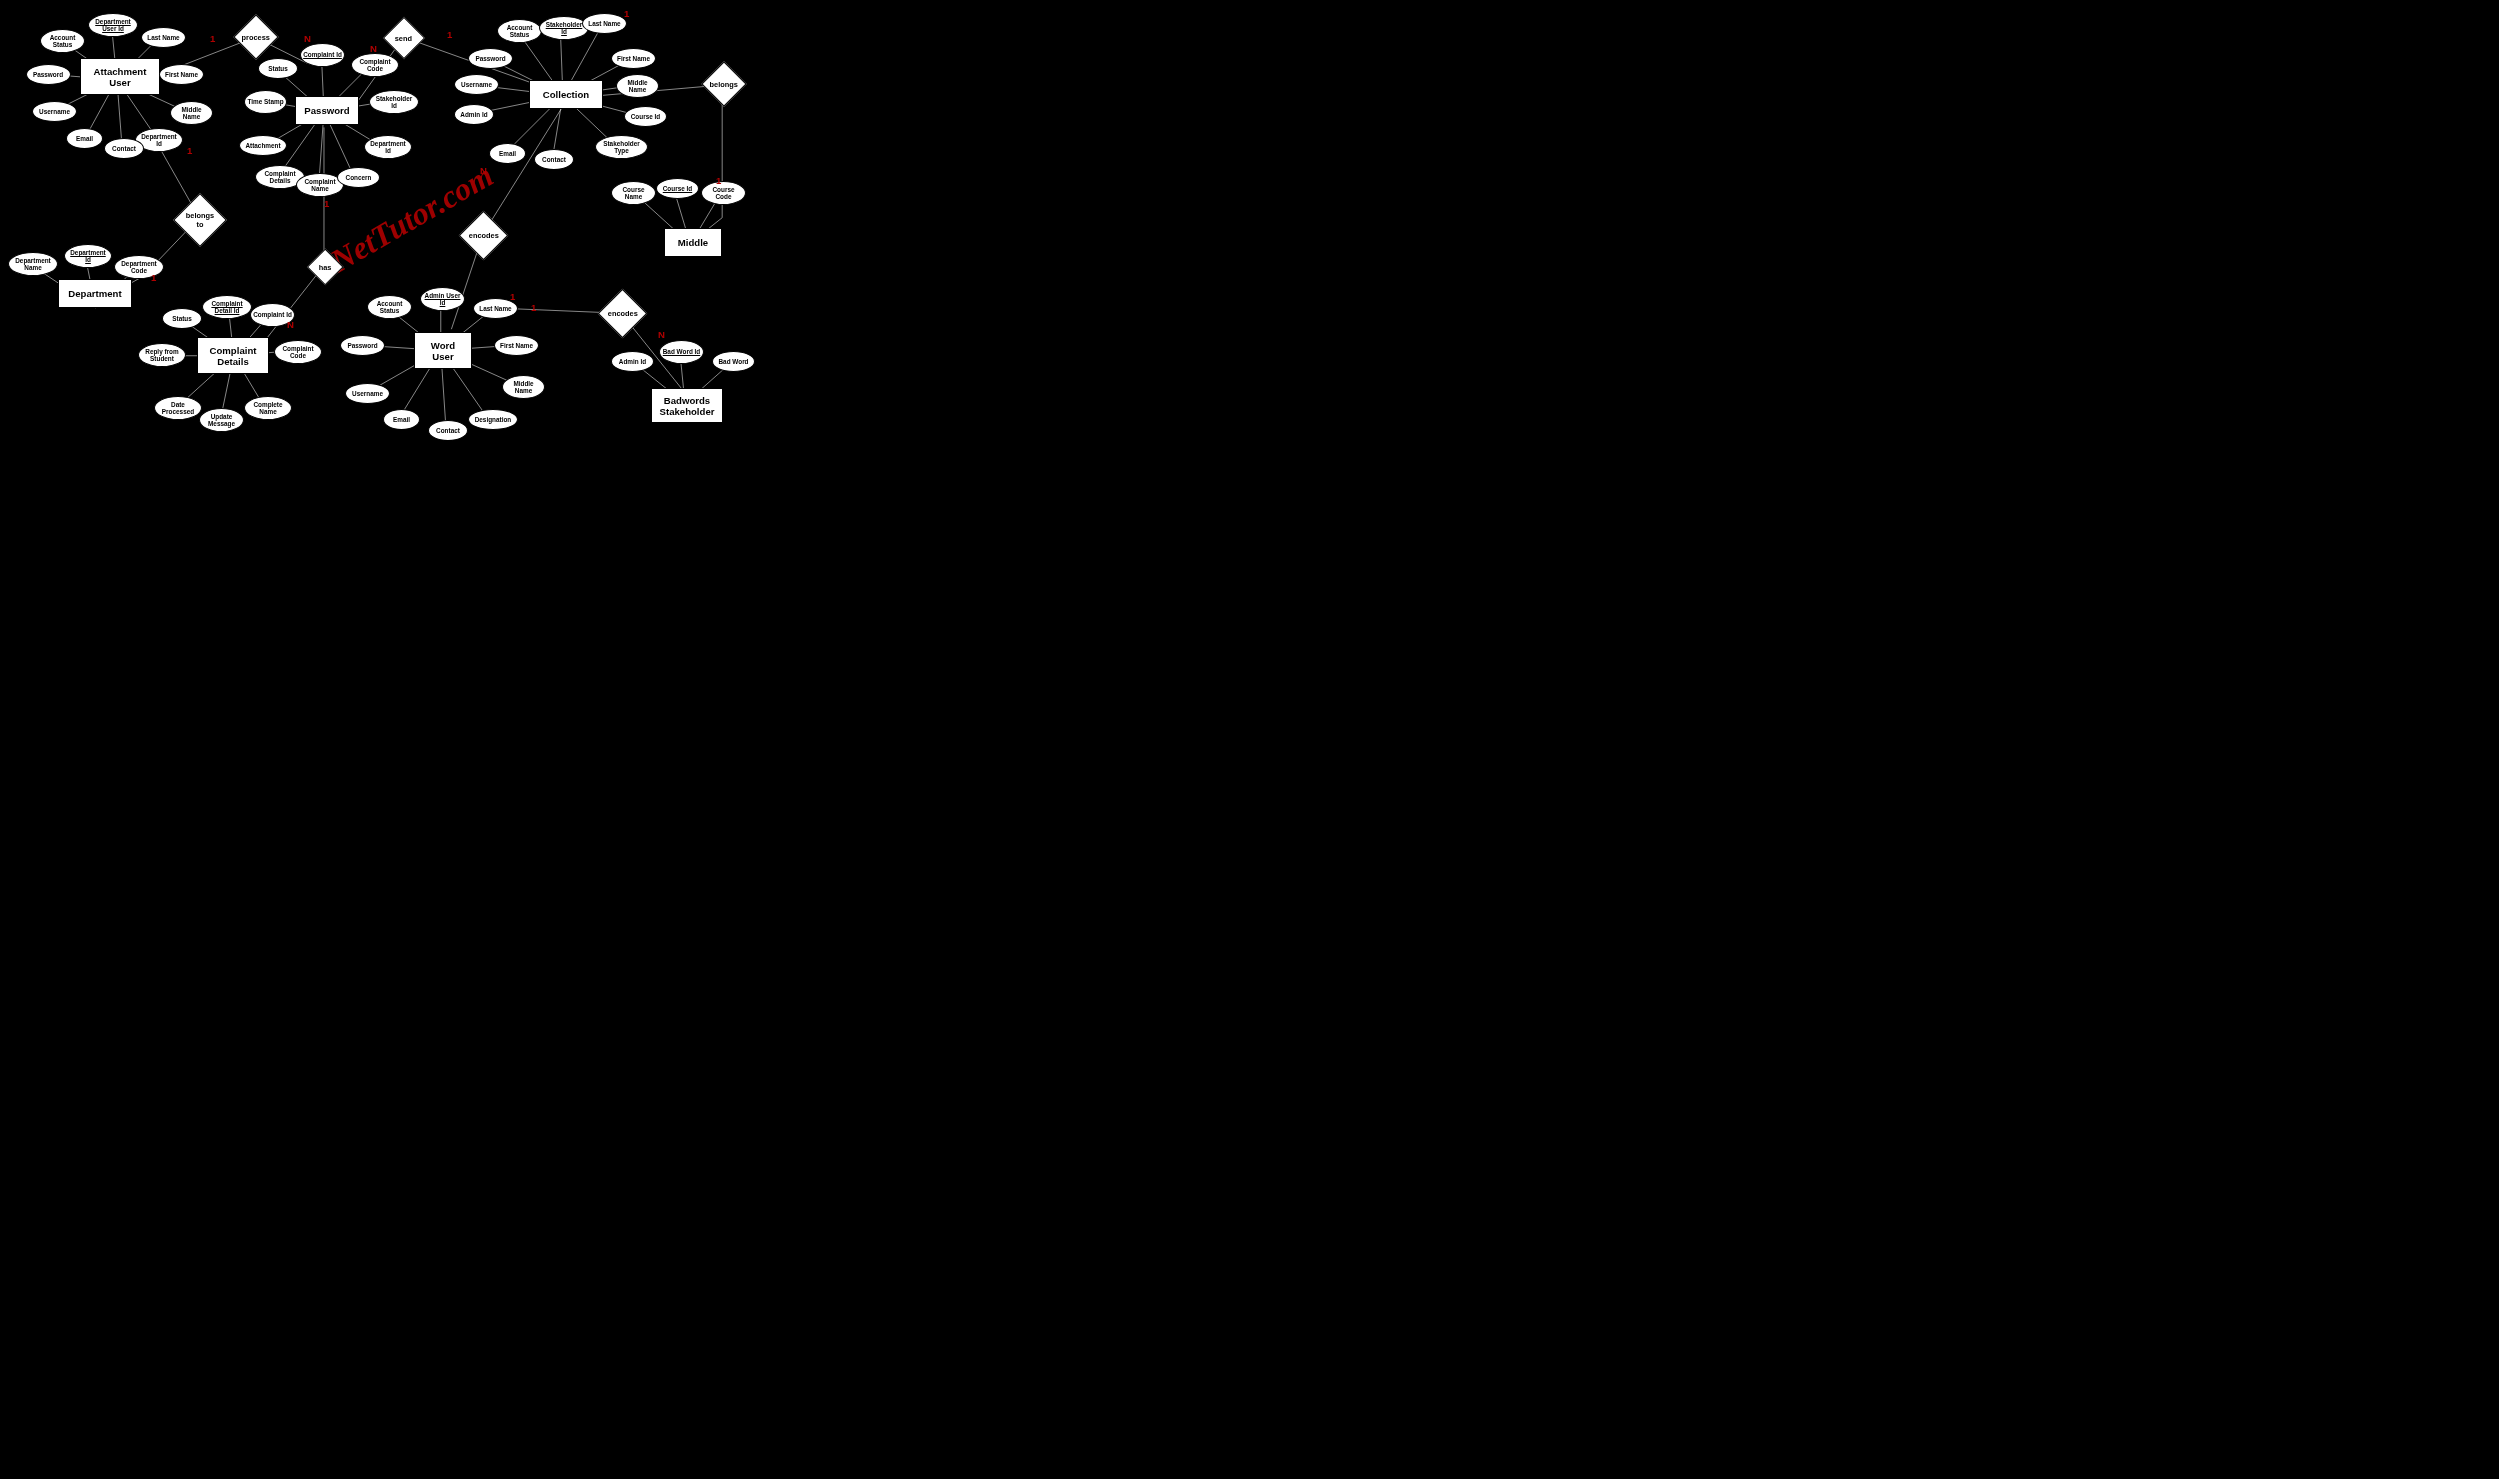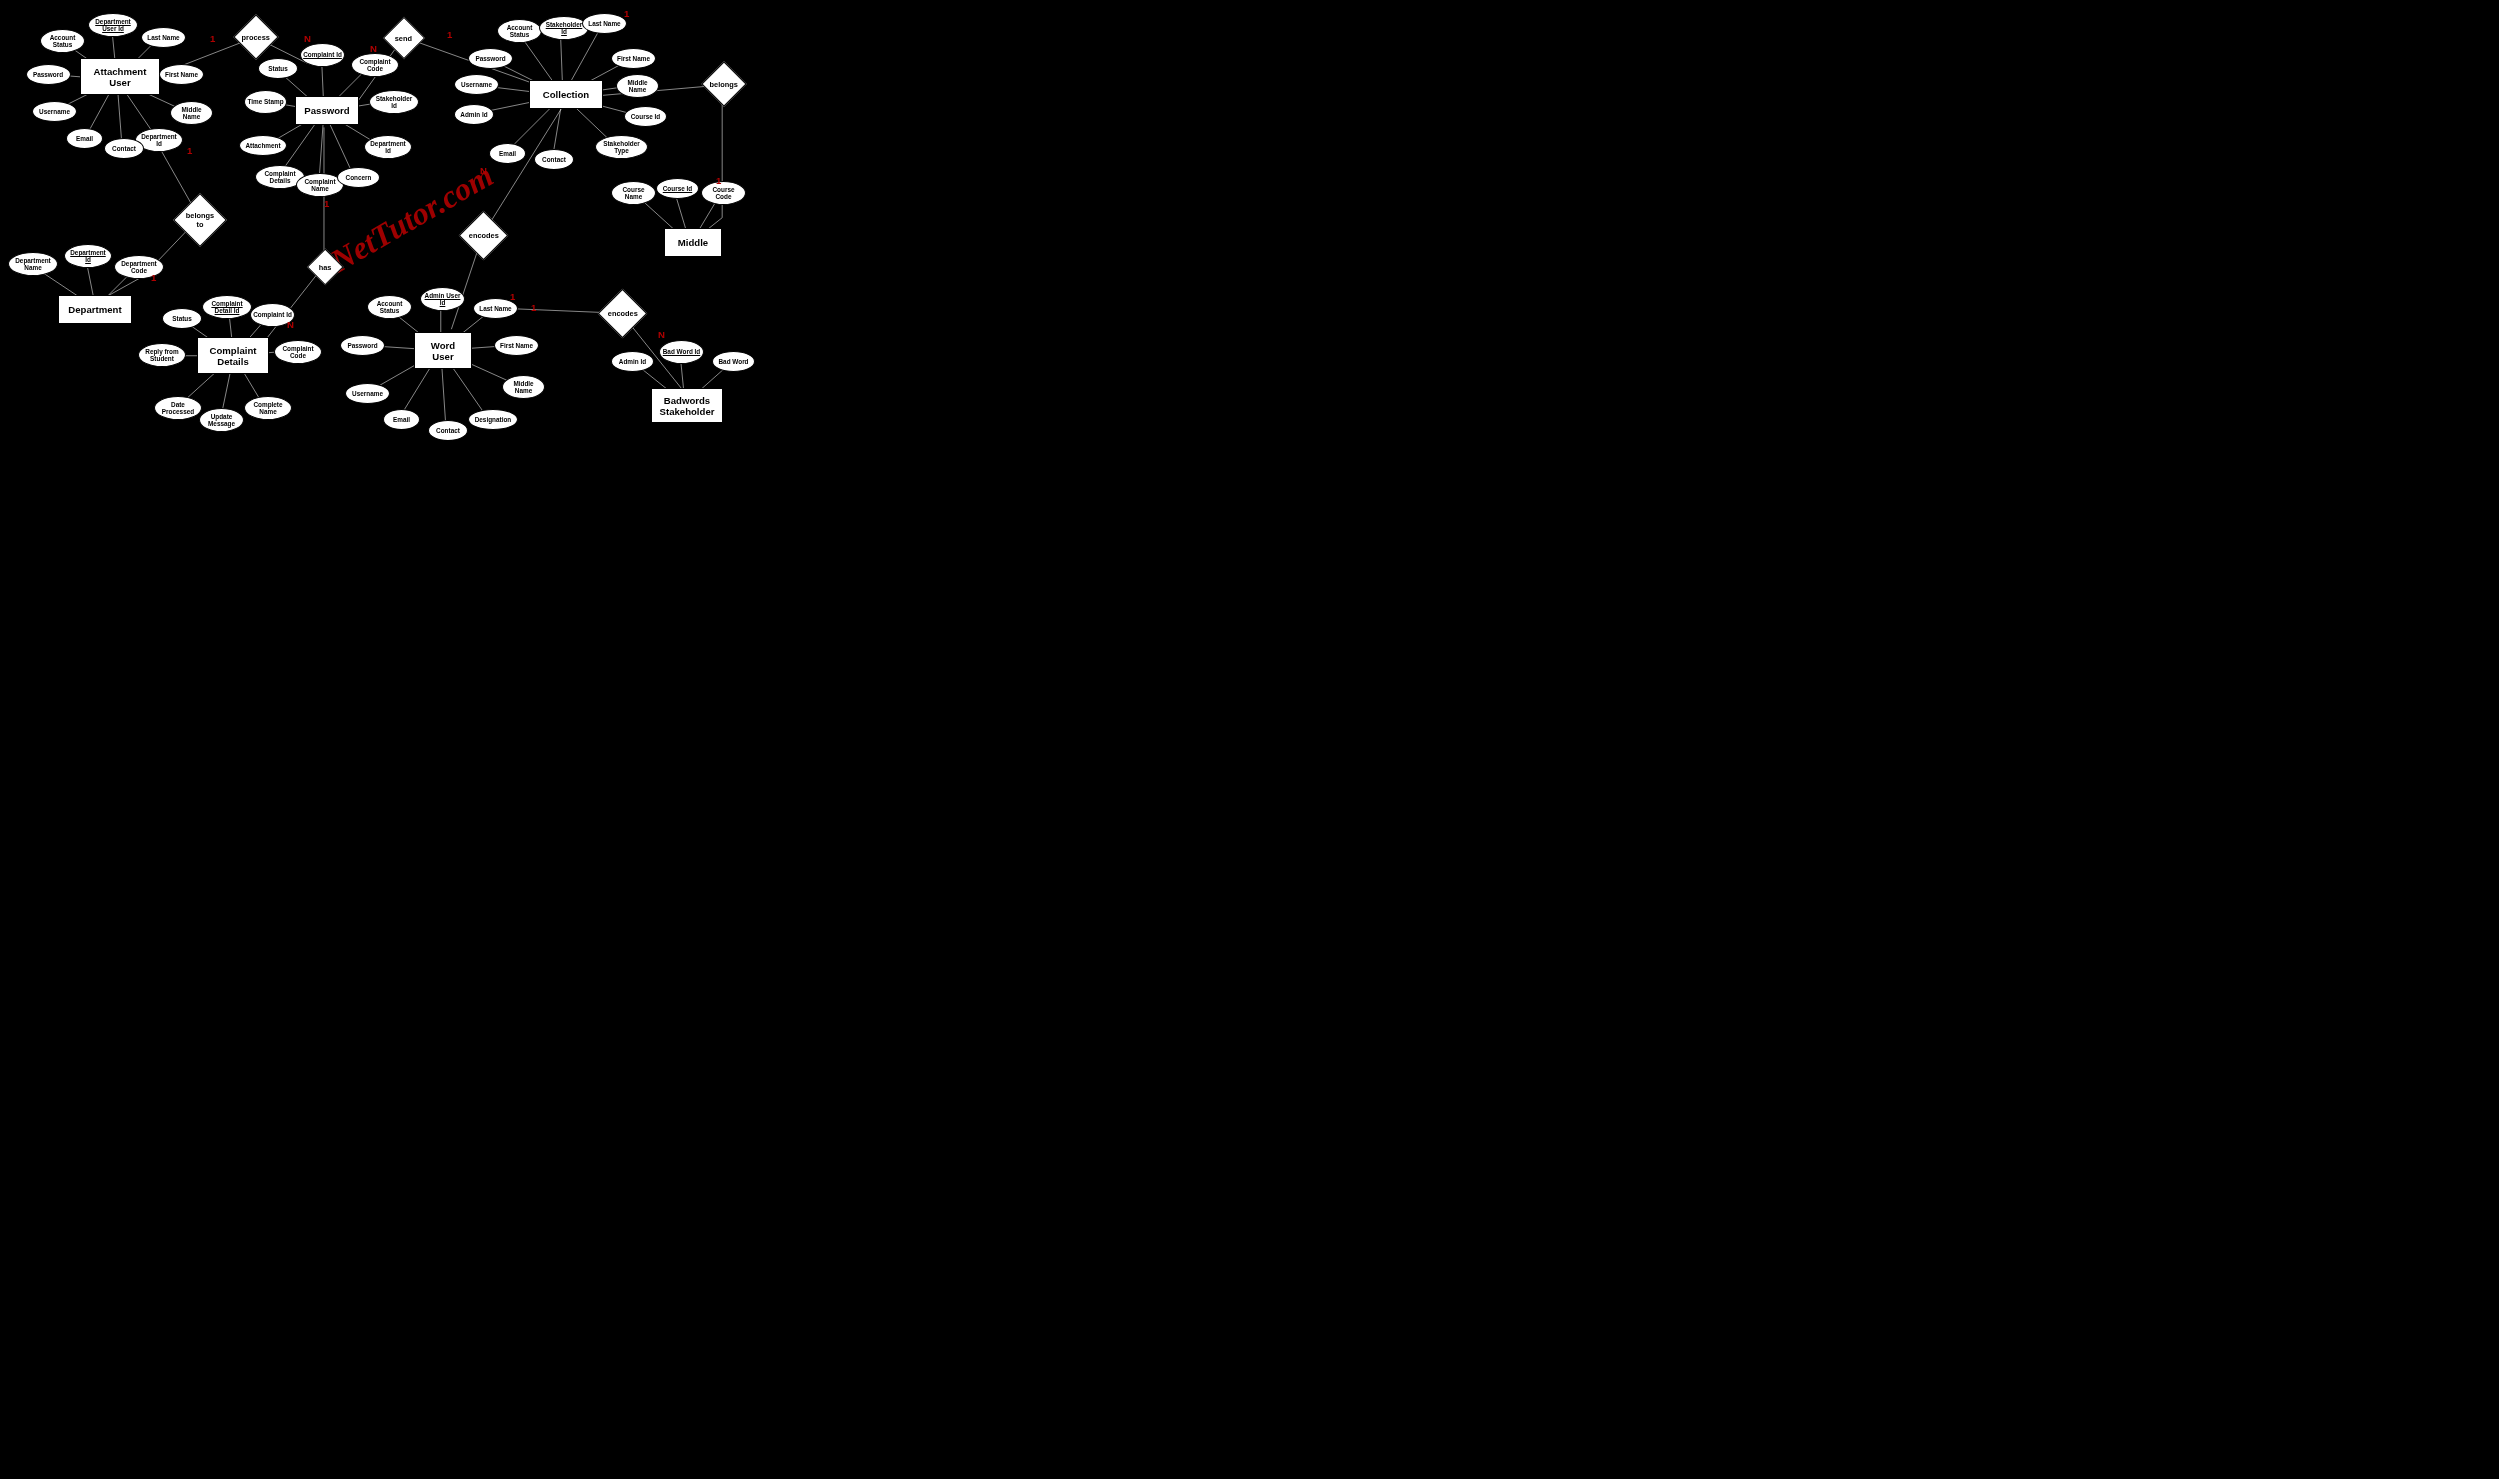--- a/index.html
+++ b/index.html
@@ -169,21 +169,21 @@
       <line x1="1290" y1="760" x2="1280" y2="660"></line>
       <line x1="1290" y1="760" x2="1380" y2="680"></line>
   </g>
 </svg>
 
 <div class="watermark" style="left:313px; top:202px;">iNetTutor.com</div>
 
 <div class="entity" style="left:80px; top:58px; width:80px; height:37px;">Attachment User</div>
 <div class="entity" style="left:295px; top:96px; width:64px; height:29px;">Password</div>
 <div class="entity" style="left:529px; top:80px; width:74px; height:29px;">Collection</div>
-<div class="entity" style="left:58px; top:295px; width:74px; height:29px;">Department</div>
+<div class="entity" style="left:58px; top:279px; width:74px; height:29px;">Department</div>
 <div class="entity" style="left:197px; top:337px; width:72px; height:37px;">Complaint Details</div>
 <div class="entity" style="left:414px; top:332px; width:58px; height:37px;">Word User</div>
 <div class="entity" style="left:664px; top:228px; width:58px; height:29px;">Middle</div>
 <div class="entity" style="left:651px; top:388px; width:72px; height:35px;">Badwords Stakeholder</div>
 
 <div class="rel" style="left:240px; top:21px; width:30px; height:30px;">
     <span>process</span>
   </div>
 <div class="rel" style="left:389px; top:23px; width:28px; height:28px;">
     <span>send</span>

